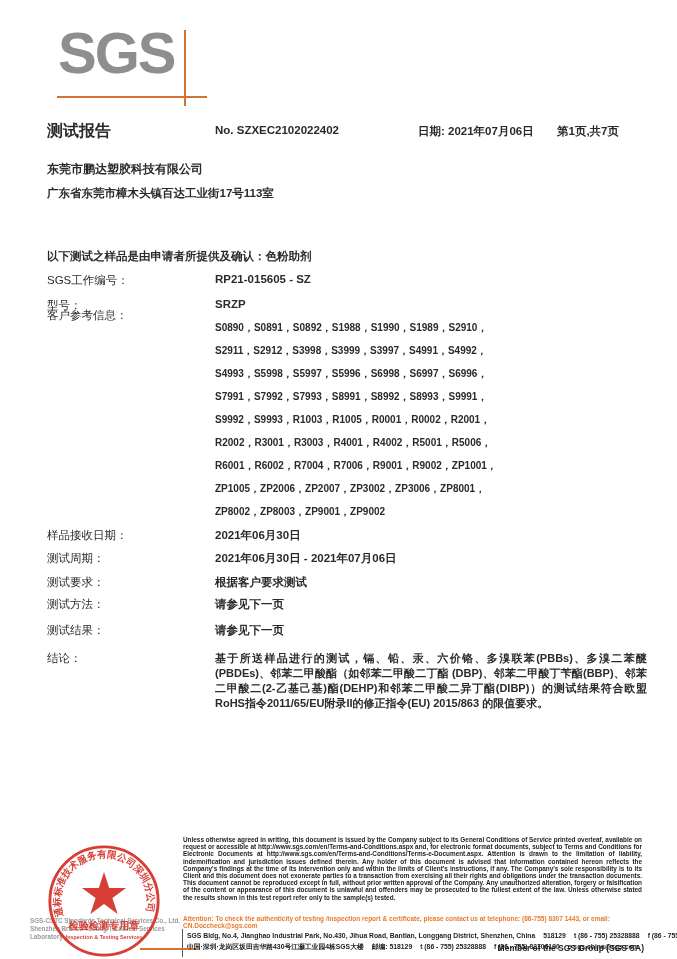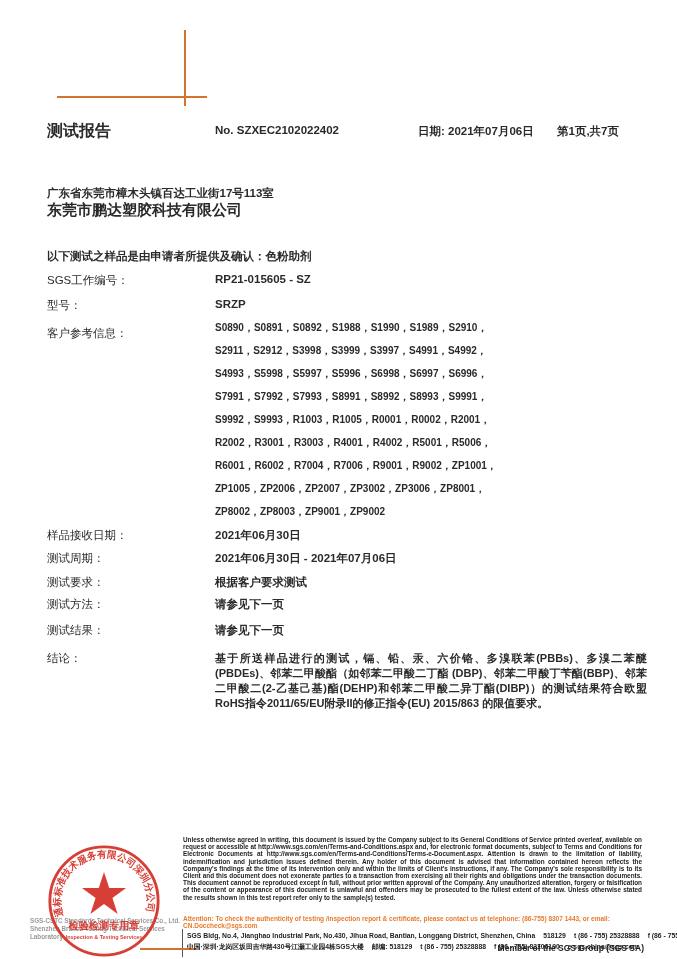--- a/index.html
+++ b/index.html
@@ -18,21 +18,21 @@
   }
   .logo-hline { position:absolute; left:57px; top:96px; width:150px; height:2px; background:#d4732e; }
   .logo-vline { position:absolute; left:184px; top:30px; width:2px; height:76px; background:#d4732e; }
   
   .title-row { position:absolute; left:0; top:121px; width:100%; height:20px;padding-left:48px; }
   .doc-title { position:absolute; left:47px; font-size:16px; font-weight:700; }
   .report-no { position:absolute; left:215px; top:3px; font-size:11.5px; font-weight:600; }
   .report-date { position:absolute; left:418px; top:3px; font-size:11.5px; font-weight:600;text-align:center; }
   .report-pages { position:absolute; left:557px; top:3px; font-size:11.5px; font-weight:600;text-align:right; }
   
-  .applicant-name { position:absolute; left:47px; top:161px; font-size:15px; font-weight:600;margin-top:40px; }
+  .applicant-name { position:absolute; left:47px; top:161px; font-size:12px; font-weight:600; }
   .applicant-address { position:absolute; left:47px; top:186px; font-size:11.5px; font-weight:600;text-align:center; }
   
   .sample-statement { position:absolute; left:47px; top:249px; font-size:11.5px; font-weight:600; }
   .flabel { position:absolute; left:47px; font-size:11.5px; font-weight:400; }
   .fvalue { position:absolute; left:215px; font-size:11.5px; font-weight:600; }
   .ref-lines { position:absolute; left:215px; top:316px; font-size:10px; font-weight:700; }
   .ref-lines div { height:23px; line-height:23px; }
   .conclusion-value {
     position:absolute; left:215px; top:651px; width:432px;
     font-size:11px; font-weight:600; line-height:15px; text-align:justify;
@@ -52,20 +52,21 @@
   .reg-hline { position:absolute; left:140px; top:948px; width:56px; height:2px; background:#d4732e; }
   .member { position:absolute; right:33px; top:943px; font-size:8.5px; color:#1d1d1d; font-weight:600; }
   .lab-lines { position:absolute; left:30px; top:917px; width:165px; font-size:6.3px; line-height:8px; color:#9a9a9a; font-weight:600; }
   .stamp { position:absolute; left:46px; top:843px; width:116px; height:116px; opacity:.92; }
 </style>
 </head>
 <body>
 
 <div class="page">
 
+  <div class="logo-text">SGS</div>
   <div class="logo-hline"></div>
   <div class="logo-vline"></div>
 
   <div class="title-row">
     <span class="doc-title">测试报告</span>
     <span class="report-no">No. SZXEC2102022402</span>
     <span class="report-date">日期: 2021年07月06日</span>
     <span class="report-pages">第1页,共7页</span>
   </div>
 
@@ -73,21 +74,21 @@
   <div class="applicant-address">广东省东莞市樟木头镇百达工业街17号113室</div>
 
   <div class="sample-statement">以下测试之样品是由申请者所提供及确认：色粉助剂</div>
 
   <div class="flabel" style="top:273px">SGS工作编号：</div>
   <div class="fvalue" style="top:273px">RP21-015605 - SZ</div>
 
   <div class="flabel" style="top:298px">型号：</div>
   <div class="fvalue" style="top:298px">SRZP</div>
 
-  <div class="flabel" style="top:326px">客户参考信息：</div>
+  <div class="flabel" style="top:308px">客户参考信息：</div>
   <div class="ref-lines">
     <div>S0890，S0891，S0892，S1988，S1990，S1989，S2910，</div>
     <div>S2911，S2912，S3998，S3999，S3997，S4991，S4992，</div>
     <div>S4993，S5998，S5997，S5996，S6998，S6997，S6996，</div>
     <div>S7991，S7992，S7993，S8991，S8992，S8993，S9991，</div>
     <div>S9992，S9993，R1003，R1005，R0001，R0002，R2001，</div>
     <div>R2002，R3001，R3003，R4001，R4002，R5001，R5006，</div>
     <div>R6001，R6002，R7004，R7006，R9001，R9002，ZP1001，</div>
     <div>ZP1005，ZP2006，ZP2007，ZP3002，ZP3006，ZP8001，</div>
     <div>ZP8002，ZP8003，ZP9001，ZP9002</div>

